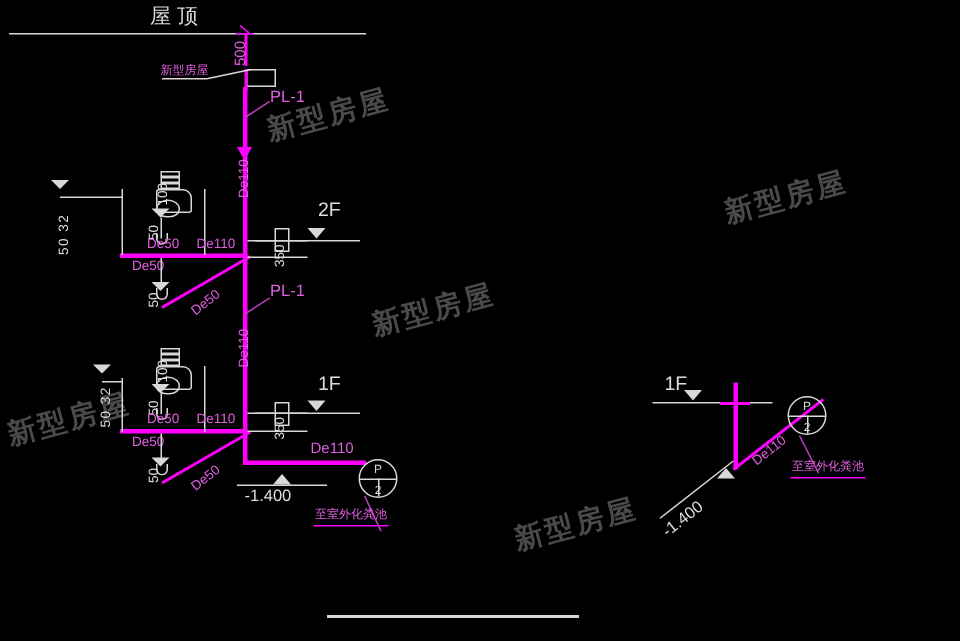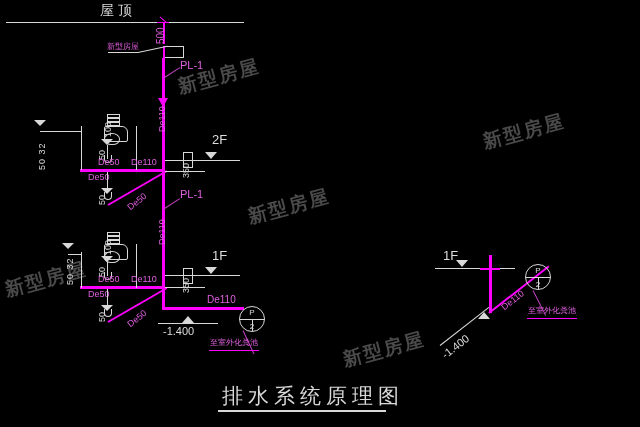--- a/index.html
+++ b/index.html
@@ -335,16 +335,15 @@
     <div class="hbar"></div>
     <div class="vbar"></div>
     <div class="lbl-top">P</div>
     <div class="lbl-bot">2</div>
   </div>
 
   <div class="diag-mag-thin" style="left:533px; top:290px; width:28px; transform:rotate(63deg);"></div>
   <div class="txt t-mag" style="left:528px; top:307px; font-size:8px;">至室外化粪池</div>
   <div class="ln-mag" style="left:527px; top:318px; width:50px; height:1px;"></div>
 
-  <div id="title-text" style="left:222px; top:382px;">排水系统原理图</div>
   <div id="title-rule" style="left:218px; top:410px; width:168px;"></div>
 
 </div>
 
 </body></html>

